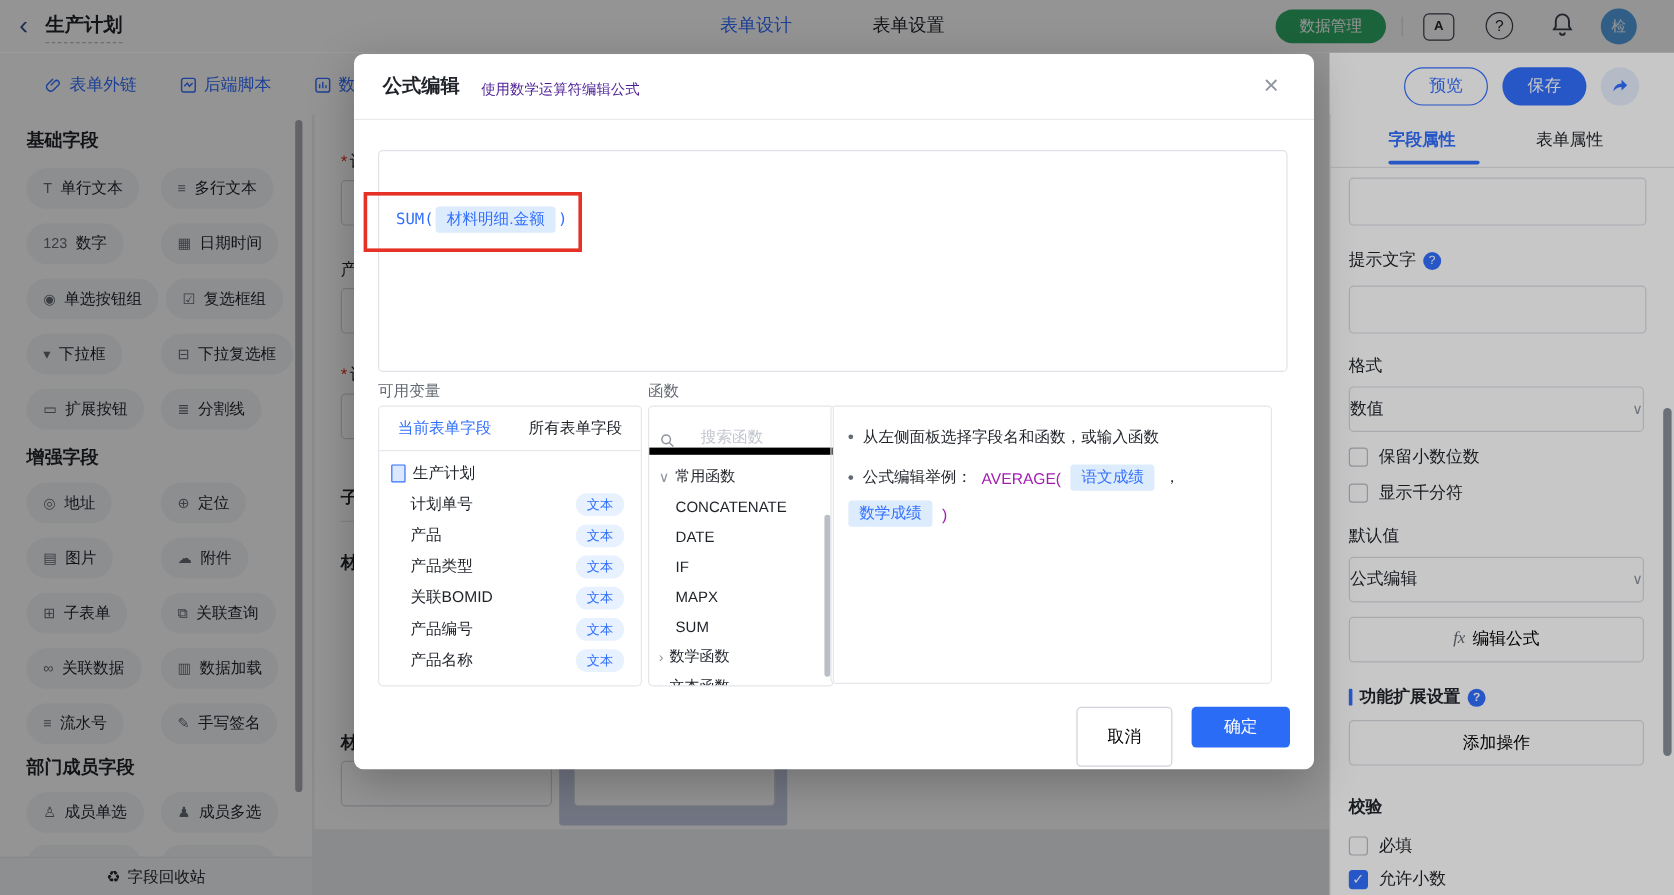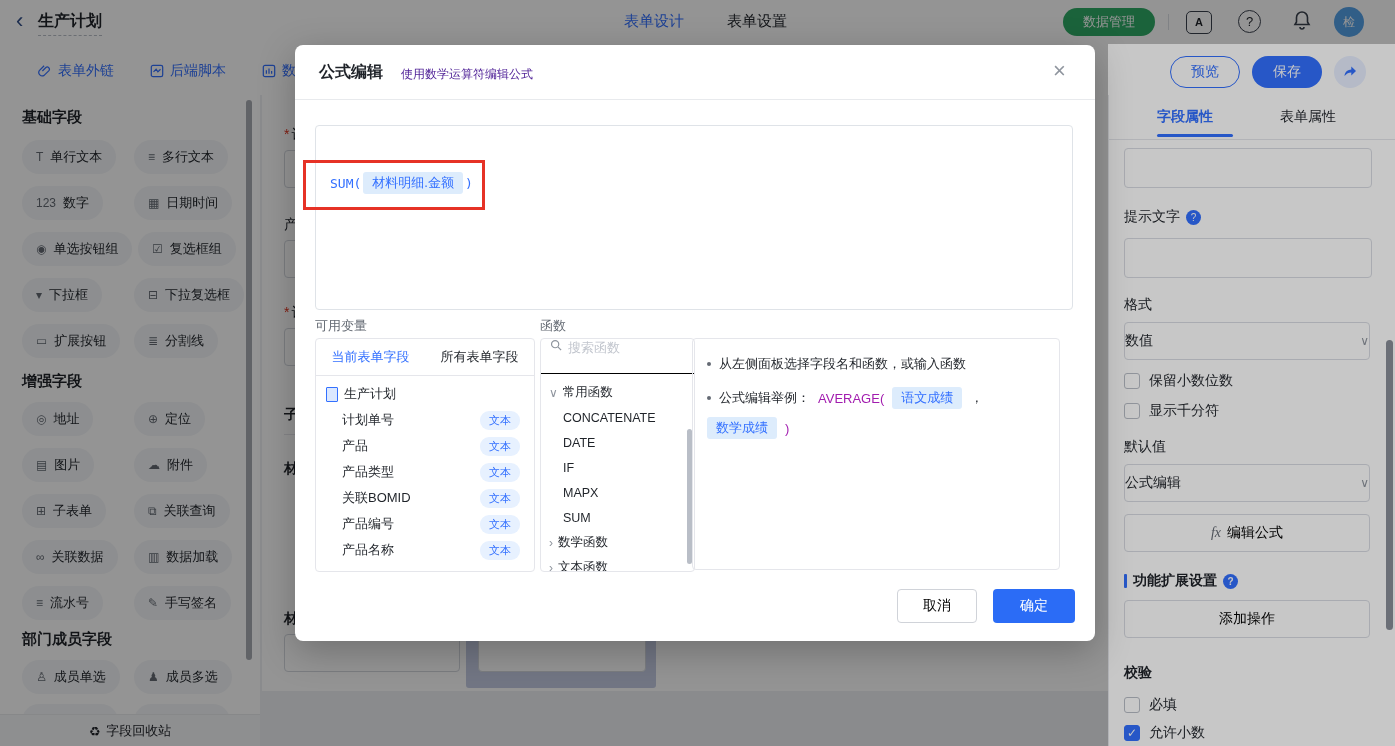--- a/index.html
+++ b/index.html
@@ -89,45 +89,45 @@
   .vtabs{display:flex;height:36px;border-bottom:1px solid #e5e6eb;align-items:center;font-size:13px;}
   .vtab{flex:1;text-align:center;cursor:pointer;}
   .vtab.active{color:#3370ff;}
   .vroot{display:flex;align-items:center;gap:6px;padding:9px 0 4px 10px;font-size:13px;cursor:pointer;}
   .docicon{width:10px;height:13px;border:1.5px solid #3370ff;border-radius:1px;background:#dbe8ff;}
   .vrow{display:flex;align-items:center;justify-content:space-between;height:26px;
         padding-left:26px;padding-right:14px;font-size:13px;cursor:pointer;}
   .tag{font-size:11px;color:#3370ff;background:#e7f1ff;border-radius:9px;padding:2px 9px;}
   .fnpanel{left:245px;top:293px;width:155px;height:234px;border:1px solid #e5e6eb;border-radius:4px;
            box-sizing:border-box;overflow:hidden;}
-  .fsearch{display:flex;align-items:flex-start;gap:6px;height:34px;border-bottom:1px solid #000000;
+  .fsearch{display:flex;align-items:flex-end;gap:22px;height:34px;border-bottom:6px solid #000000;
            padding:0 9px;font-size:13px;color:#c1c5cd;}
   .frow{height:25px;display:flex;align-items:center;gap:5px;font-size:12.5px;cursor:pointer;padding-left:8px;}
   .frow.item{padding-left:22px;}
   .f-thumb{left:146px;top:90px;width:5px;height:135px;background:#b9bec7;border-radius:3px;}
   .helpbox{left:397px;top:293px;width:368px;height:232px;border:1px solid #e5e6eb;border-radius:4px;
            box-sizing:border-box;padding:16px 14px;font-size:13px;}
   .hrow{display:flex;align-items:center;gap:8px;margin-bottom:14px;flex-wrap:wrap;}
   .dot{width:4px;height:4px;border-radius:50%;background:#646a73;flex:none;}
   .avgfn{color:#a21caf;}
-  .m-cancel{left:602px;top:544px;width:80px;height:34px;background:#fff;border:1px solid #d0d3d9;
+  .m-cancel{left:602px;top:544px;width:80px;height:50px;background:#fff;border:1px solid #d0d3d9;
             border-radius:4px;font-size:14px;cursor:pointer;}
   .m-ok{left:698px;top:544px;width:82px;height:34px;background:#2b6cf6;border:none;color:#fff;
         border-radius:4px;font-size:14px;cursor:pointer;}
   button.abs{font-family:inherit;}
 </style>
 </head>
 <body>
 
 <div id="app">
 
   <div class="abs header">
     <span class="abs back">‹</span>
     <span class="abs apptitle">生产计划</span>
-    <span class="abs toptab active" style="left:624px;">表单设计</span>
+    <span class="abs toptab active" style="left:600px;">表单设计</span>
     <span class="abs toptab" style="left:727px;">表单设置</span>
     <button class="abs greenbtn">数据管理</button>
     <span class="abs hdivider" style="left:1168px;"></span>
     <span class="abs glossary">A</span>
     <span class="abs qcircle">?</span>
     <span class="abs bell">
       <svg width="20" height="22" viewBox="0 0 20 22">
           <path d="M10 2a5.5 5.5 0 0 0-5.5 5.5V12L3 14.5h14L15.5 12V7.5A5.5 5.5 0 0 0 10 2z" fill="none" stroke="#3a414d" stroke-width="1.6"></path>
           <path d="M8 17a2 2 0 0 0 4 0" fill="none" stroke="#3a414d" stroke-width="1.6"></path>
         </svg>

